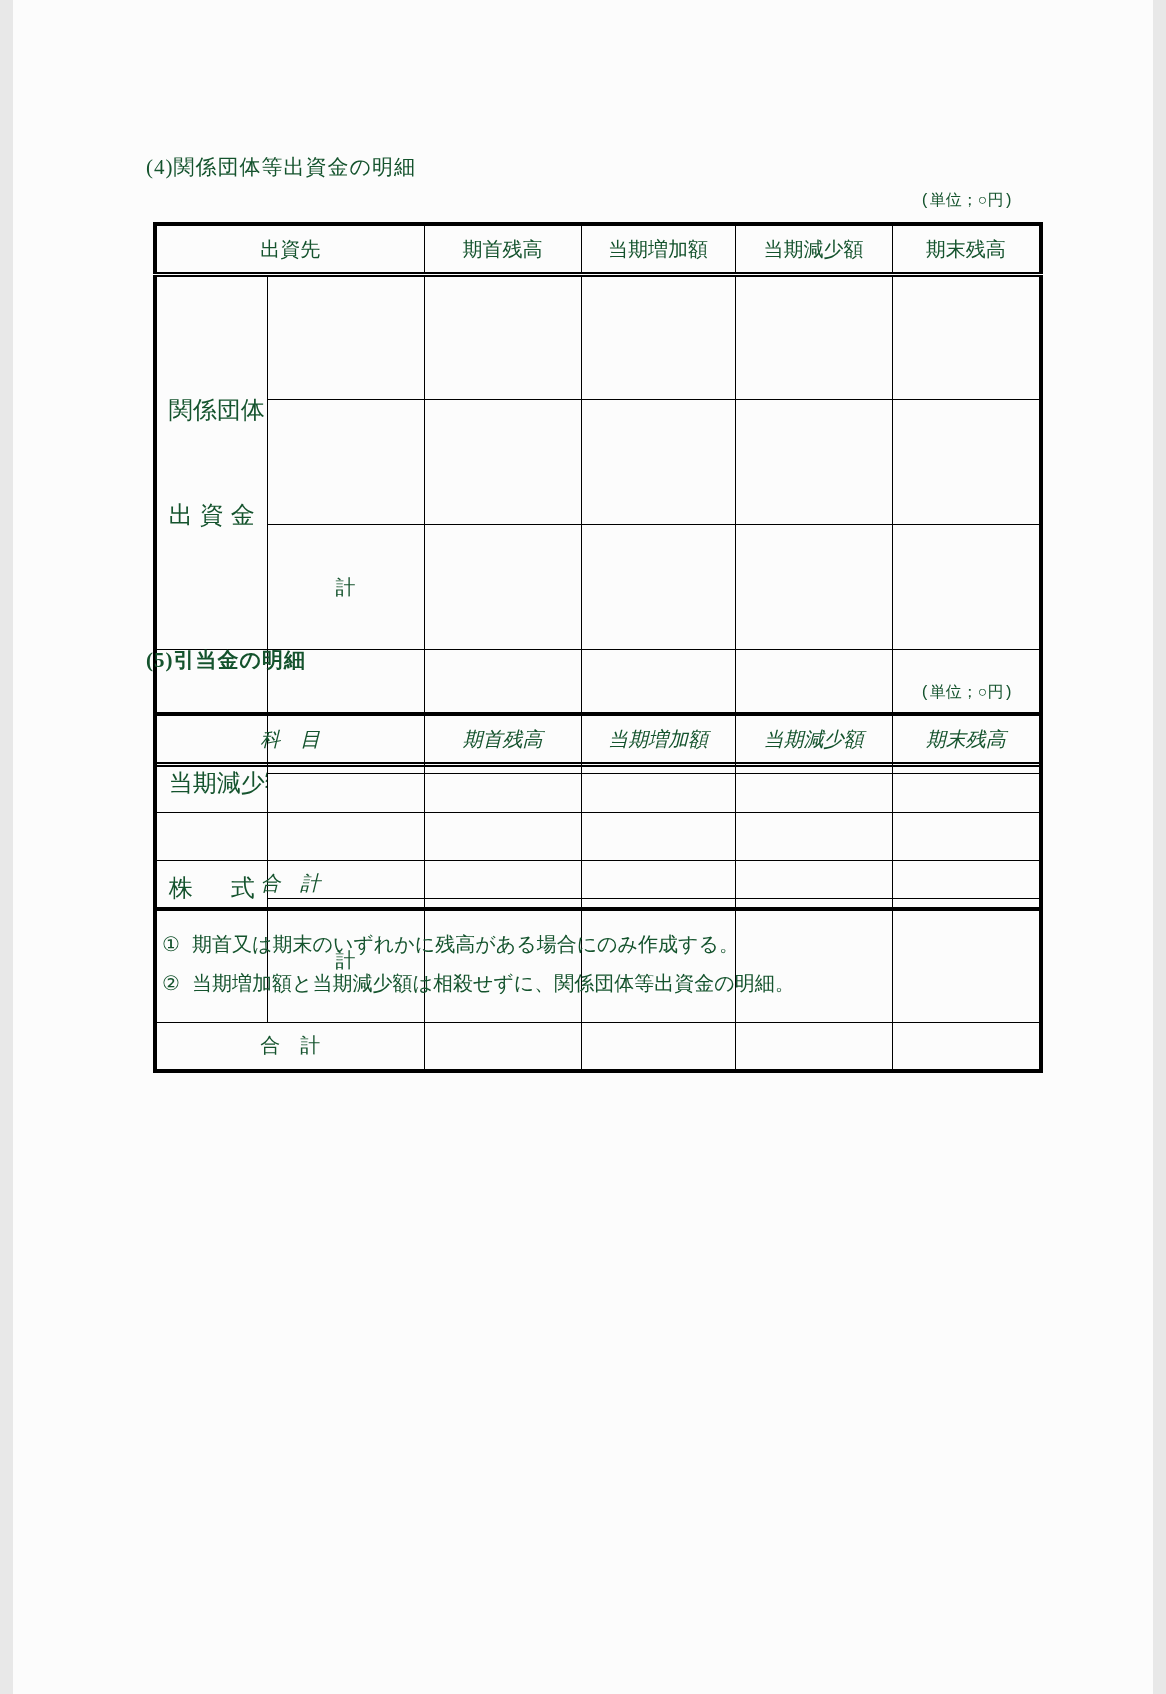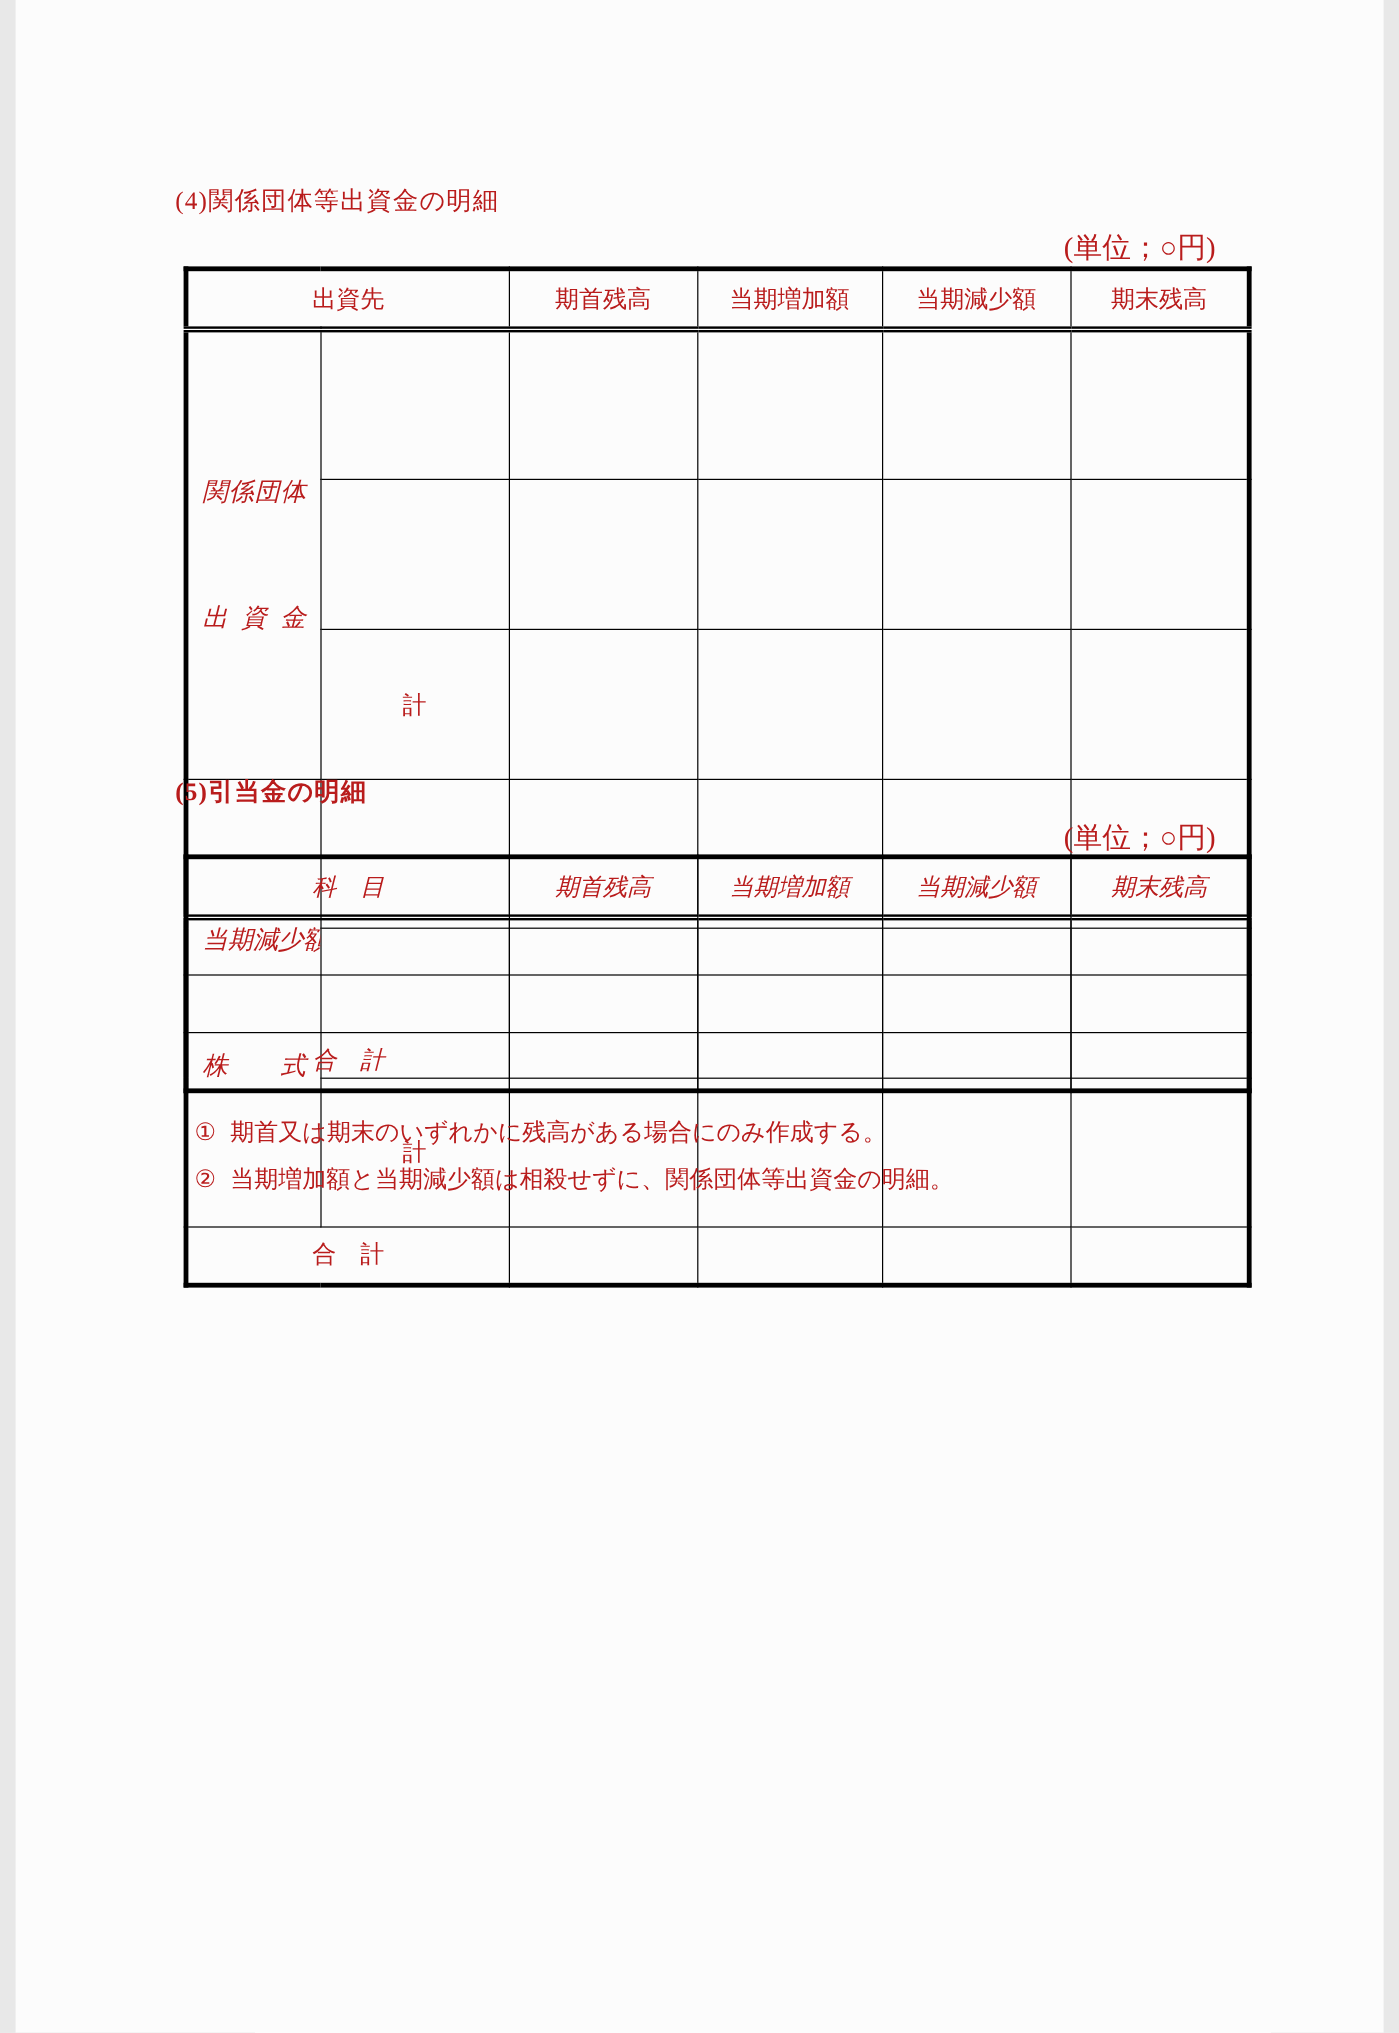--- a/index.html
+++ b/index.html
@@ -1,43 +1,43 @@
 <!DOCTYPE html>
 <html><head>
 <meta charset="utf-8">
 <style>
   html,body { margin:0; padding:0; background:#e8e8e8; }
   .page {
     position:relative; width:1140px; height:1694px; margin:0 auto;
-    background:#fcfcfc; color:#b91c1c;
+    background:#fcfcfc; color:#14532d;
     font-family:"Liberation Serif","DejaVu Serif",serif;
     overflow:hidden;
   }
   .sec-title { position:absolute; font-size:21px; letter-spacing:1px; white-space:pre; }
-  .unit-label { position:absolute; right:140px; font-size:24px; white-space:pre; }
+  .unit-label { position:absolute; right:140px; font-size:16px; white-space:pre;font-family:Liberation Mono, monospace; }
 
   table.frm {
     position:absolute; left:140px;
     border-collapse:collapse; table-layout:fixed;
     border:4px solid #000;
   }
   table.frm th, table.frm td {
     border:1px solid #000; padding:0;
     font-weight:normal; font-size:20px;
     text-align:center; vertical-align:middle;
     overflow:hidden; white-space:pre;
   }
   table.frm th.hdr { height:46px; border-bottom:5px double #000; }
   tr.body-row { height:48px; }
 
   .label-just {
     width:86px; margin:0 auto;
     text-align:justify; text-align-last:justify;
     -moz-text-align-last:justify;
-    font-size:21px; line-height:35px;font-style:italic;
+    font-size:24px; line-height:35px;
   }
   .label-just div { text-align:justify; text-align-last:justify; }
 
   .notes { position:absolute; left:133px; top:920px; font-size:20px; }
   .notes-heading { white-space:pre; }
   .note-item { display:flex; margin-top:9px; padding-left:16px; line-height:30px; }
   .note-marker { flex:0 0 auto; margin-right:12px; }
   .note-text { white-space:pre; }
 </style>
 </head>

